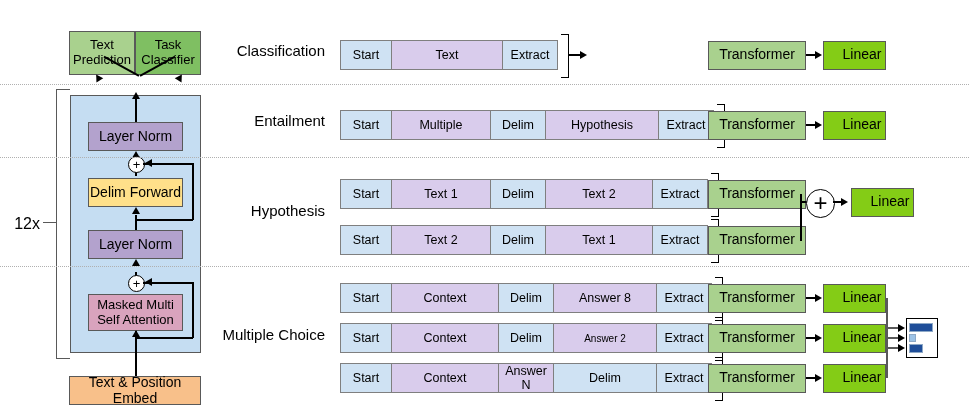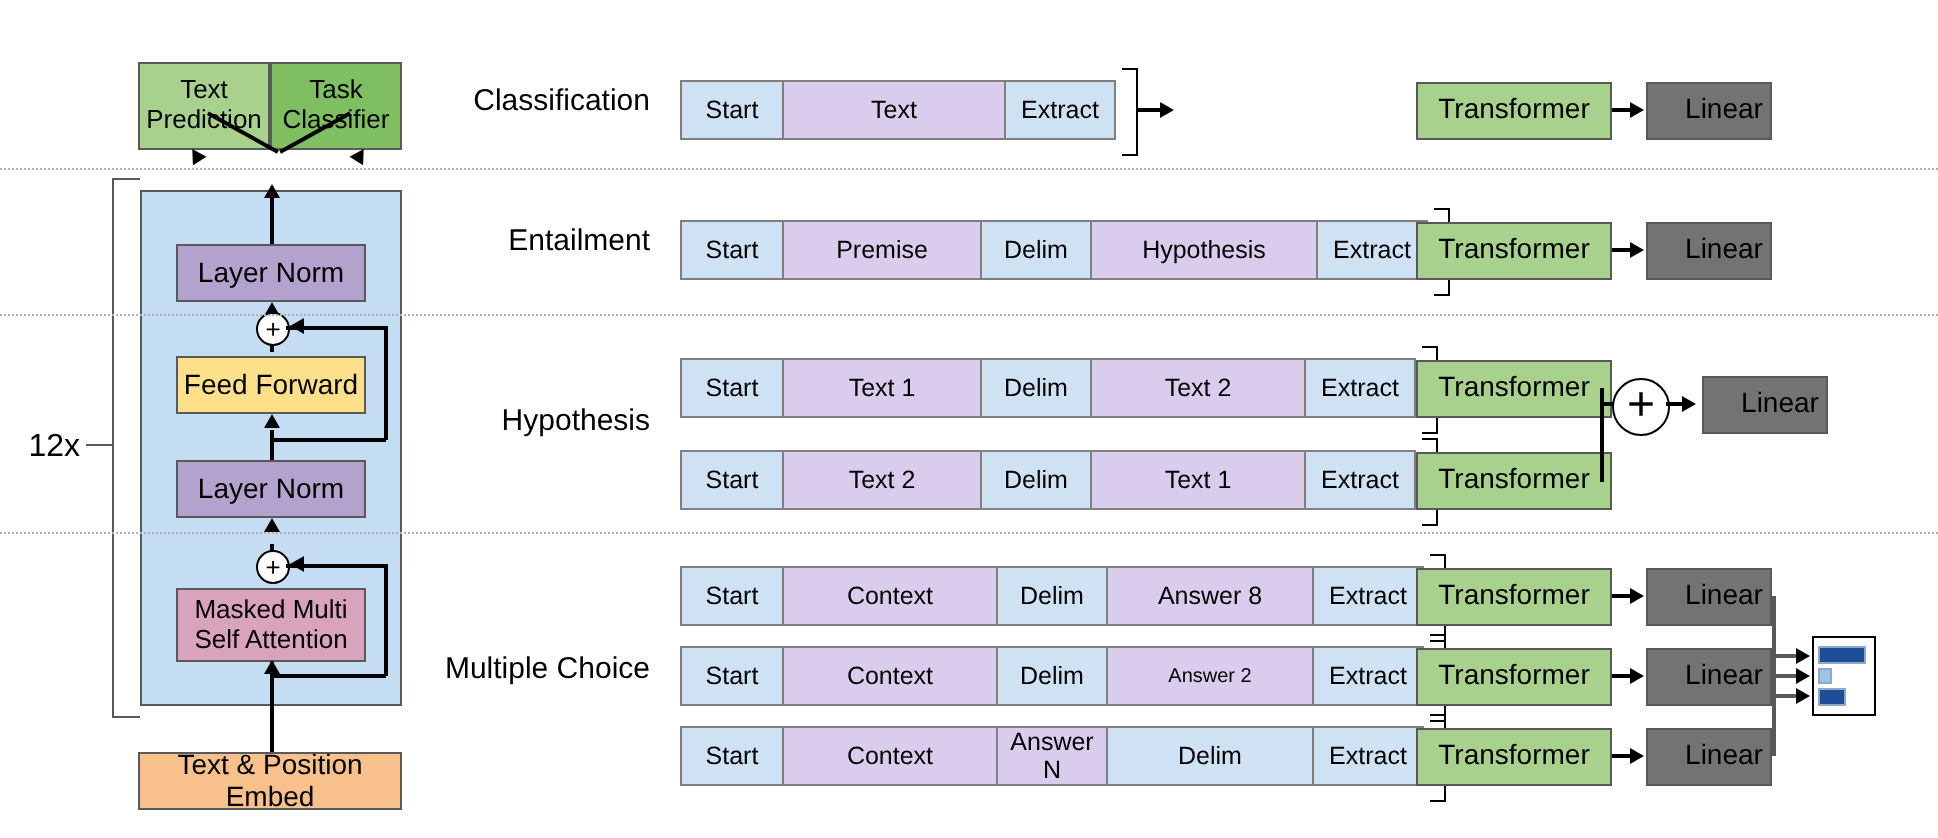--- a/index.html
+++ b/index.html
@@ -14,21 +14,21 @@
        display:flex;align-items:center;justify-content:center;text-align:center;}
 
   
   .c-green-l{background:#a9d18e;}
   .c-green-d{background:#7fbf62;}
   .c-purple{background:#b3a2cd;}
   .c-yellow{background:#ffe08a;}
   .c-pink{background:#d9a3bd;}
   .c-orange{background:#f8c08a;}
   .c-trans{background:#a9d18e;}
-  .c-lin{background:#737373;padding-left:15px;}
+  .c-lin{background:#84cc16;padding-left:15px;}
 
   
   .ln{position:absolute;background:#000;}
   .vln{width:1.6px;}
   .hln{height:1.6px;}
   .ln-g{position:absolute;background:#595959;}
 
   .arrow-up{position:absolute;width:0;height:0;
       border-left:4.5px solid transparent;border-right:4.5px solid transparent;
       border-bottom:7px solid #000;}
@@ -94,21 +94,21 @@
   <div class="arrow-up" style="left:131.5px;top:151px;"></div>
   <div class="ln vln" style="left:135px;top:158px;height:3px;"></div>
 
   <div class="plus" style="left:128px;top:156px;">+</div>
   <div class="ln hln" style="left:143px;top:163px;width:50px;"></div>
   <div class="ln vln" style="left:192px;top:163px;height:57px;"></div>
   <div class="ln hln" style="left:135px;top:219px;width:58px;"></div>
   <div class="arrow-right" style="left:145px;top:159px;transform:scaleX(-1);"></div>
 
   <div class="box c-yellow t14" style="left:88px;top:178px;width:95px;height:29px;">
-    <span>Feed Forward</span>
+    <span>Delim Forward</span>
   </div>
   <div class="ln vln" style="left:135px;top:215px;height:15px;"></div>
   <div class="arrow-up" style="left:131.5px;top:207px;"></div>
 
   <div class="box c-purple t14" style="left:88px;top:230px;width:95px;height:29px;">
     <span>Layer Norm</span>
   </div>
   <div class="ln vln" style="left:135px;top:272px;height:6px;"></div>
   <div class="arrow-up" style="left:131.5px;top:259px;"></div>
 
@@ -142,21 +142,21 @@
     <div class="seg" style="left:502px;top:40px;width:56px;height:30px;background:#cfe2f3;font-size:12.5px;">Extract</div>
     <div class="brk" style="left:561px;top:34px;width:7px;height:42px;"></div>
     <div class="ln hln" style="left:569px;top:54.2px;width:12px;"></div>
     <div class="arrow-right" style="left:580px;top:50.5px;"></div>
     <div class="box c-trans t14" style="left:708px;top:40.5px;width:98px;height:29px;">Transformer</div>
     <div class="ln hln" style="left:806px;top:54.2px;width:10px;"></div>
     <div class="arrow-right" style="left:815px;top:50.5px;"></div>
     <div class="box c-lin t14" style="left:823px;top:40.5px;width:63px;height:29px;">Linear</div>
     <div class="rowlabel t15" style="left:200px;top:112px;width:125px;">Entailment</div>
     <div class="seg" style="left:340px;top:110px;width:52px;height:30px;background:#cfe2f3;font-size:12.5px;">Start</div>
-    <div class="seg" style="left:391px;top:110px;width:100px;height:30px;background:#d9ccec;font-size:12.5px;">Premise</div>
+    <div class="seg" style="left:391px;top:110px;width:100px;height:30px;background:#d9ccec;font-size:12.5px;">Multiple</div>
     <div class="seg" style="left:490px;top:110px;width:56px;height:30px;background:#cfe2f3;font-size:12.5px;">Delim</div>
     <div class="seg" style="left:545px;top:110px;width:114px;height:30px;background:#d9ccec;font-size:12.5px;">Hypothesis</div>
     <div class="seg" style="left:658px;top:110px;width:56px;height:30px;background:#cfe2f3;font-size:12.5px;">Extract</div>
     <div class="brk" style="left:717px;top:104px;width:7px;height:42px;"></div>
     <div class="ln hln" style="left:725px;top:124.2px;width:12px;"></div>
     <div class="arrow-right" style="left:736px;top:120.5px;"></div>
     <div class="box c-trans t14" style="left:708px;top:110.5px;width:98px;height:29px;">Transformer</div>
     <div class="ln hln" style="left:806px;top:124.2px;width:10px;"></div>
     <div class="arrow-right" style="left:815px;top:120.5px;"></div>
     <div class="box c-lin t14" style="left:823px;top:110.5px;width:63px;height:29px;">Linear</div>

